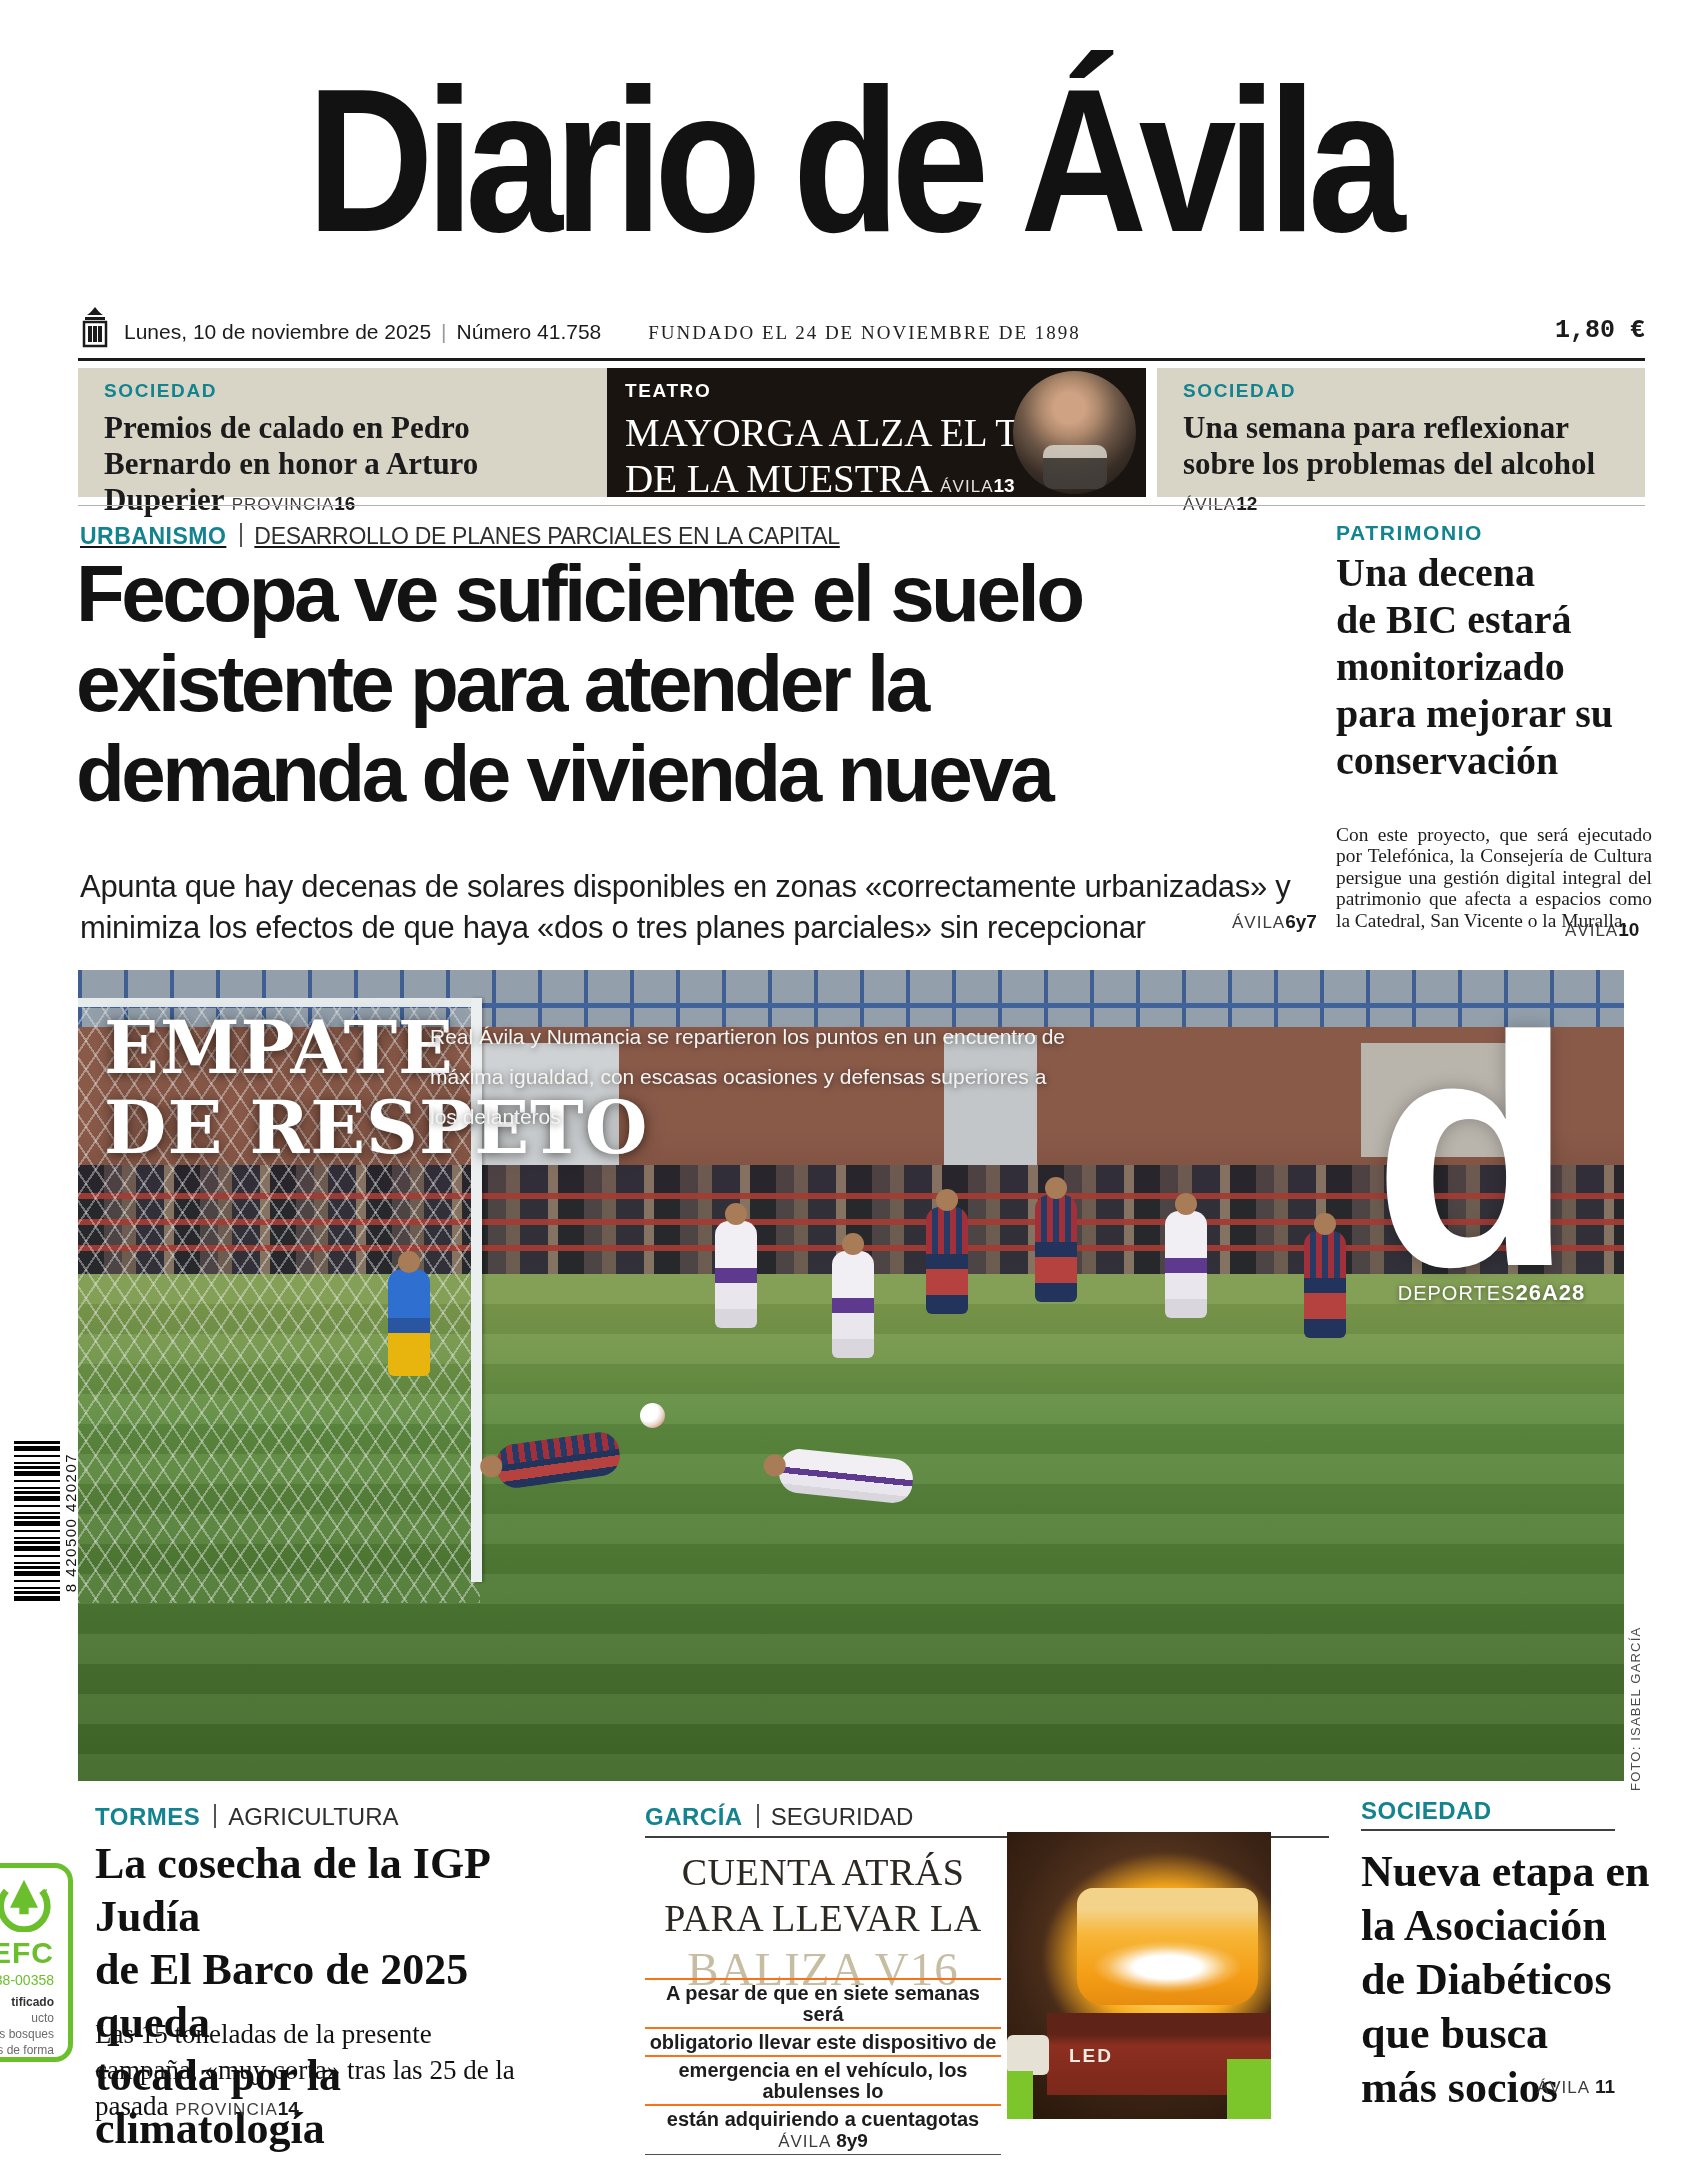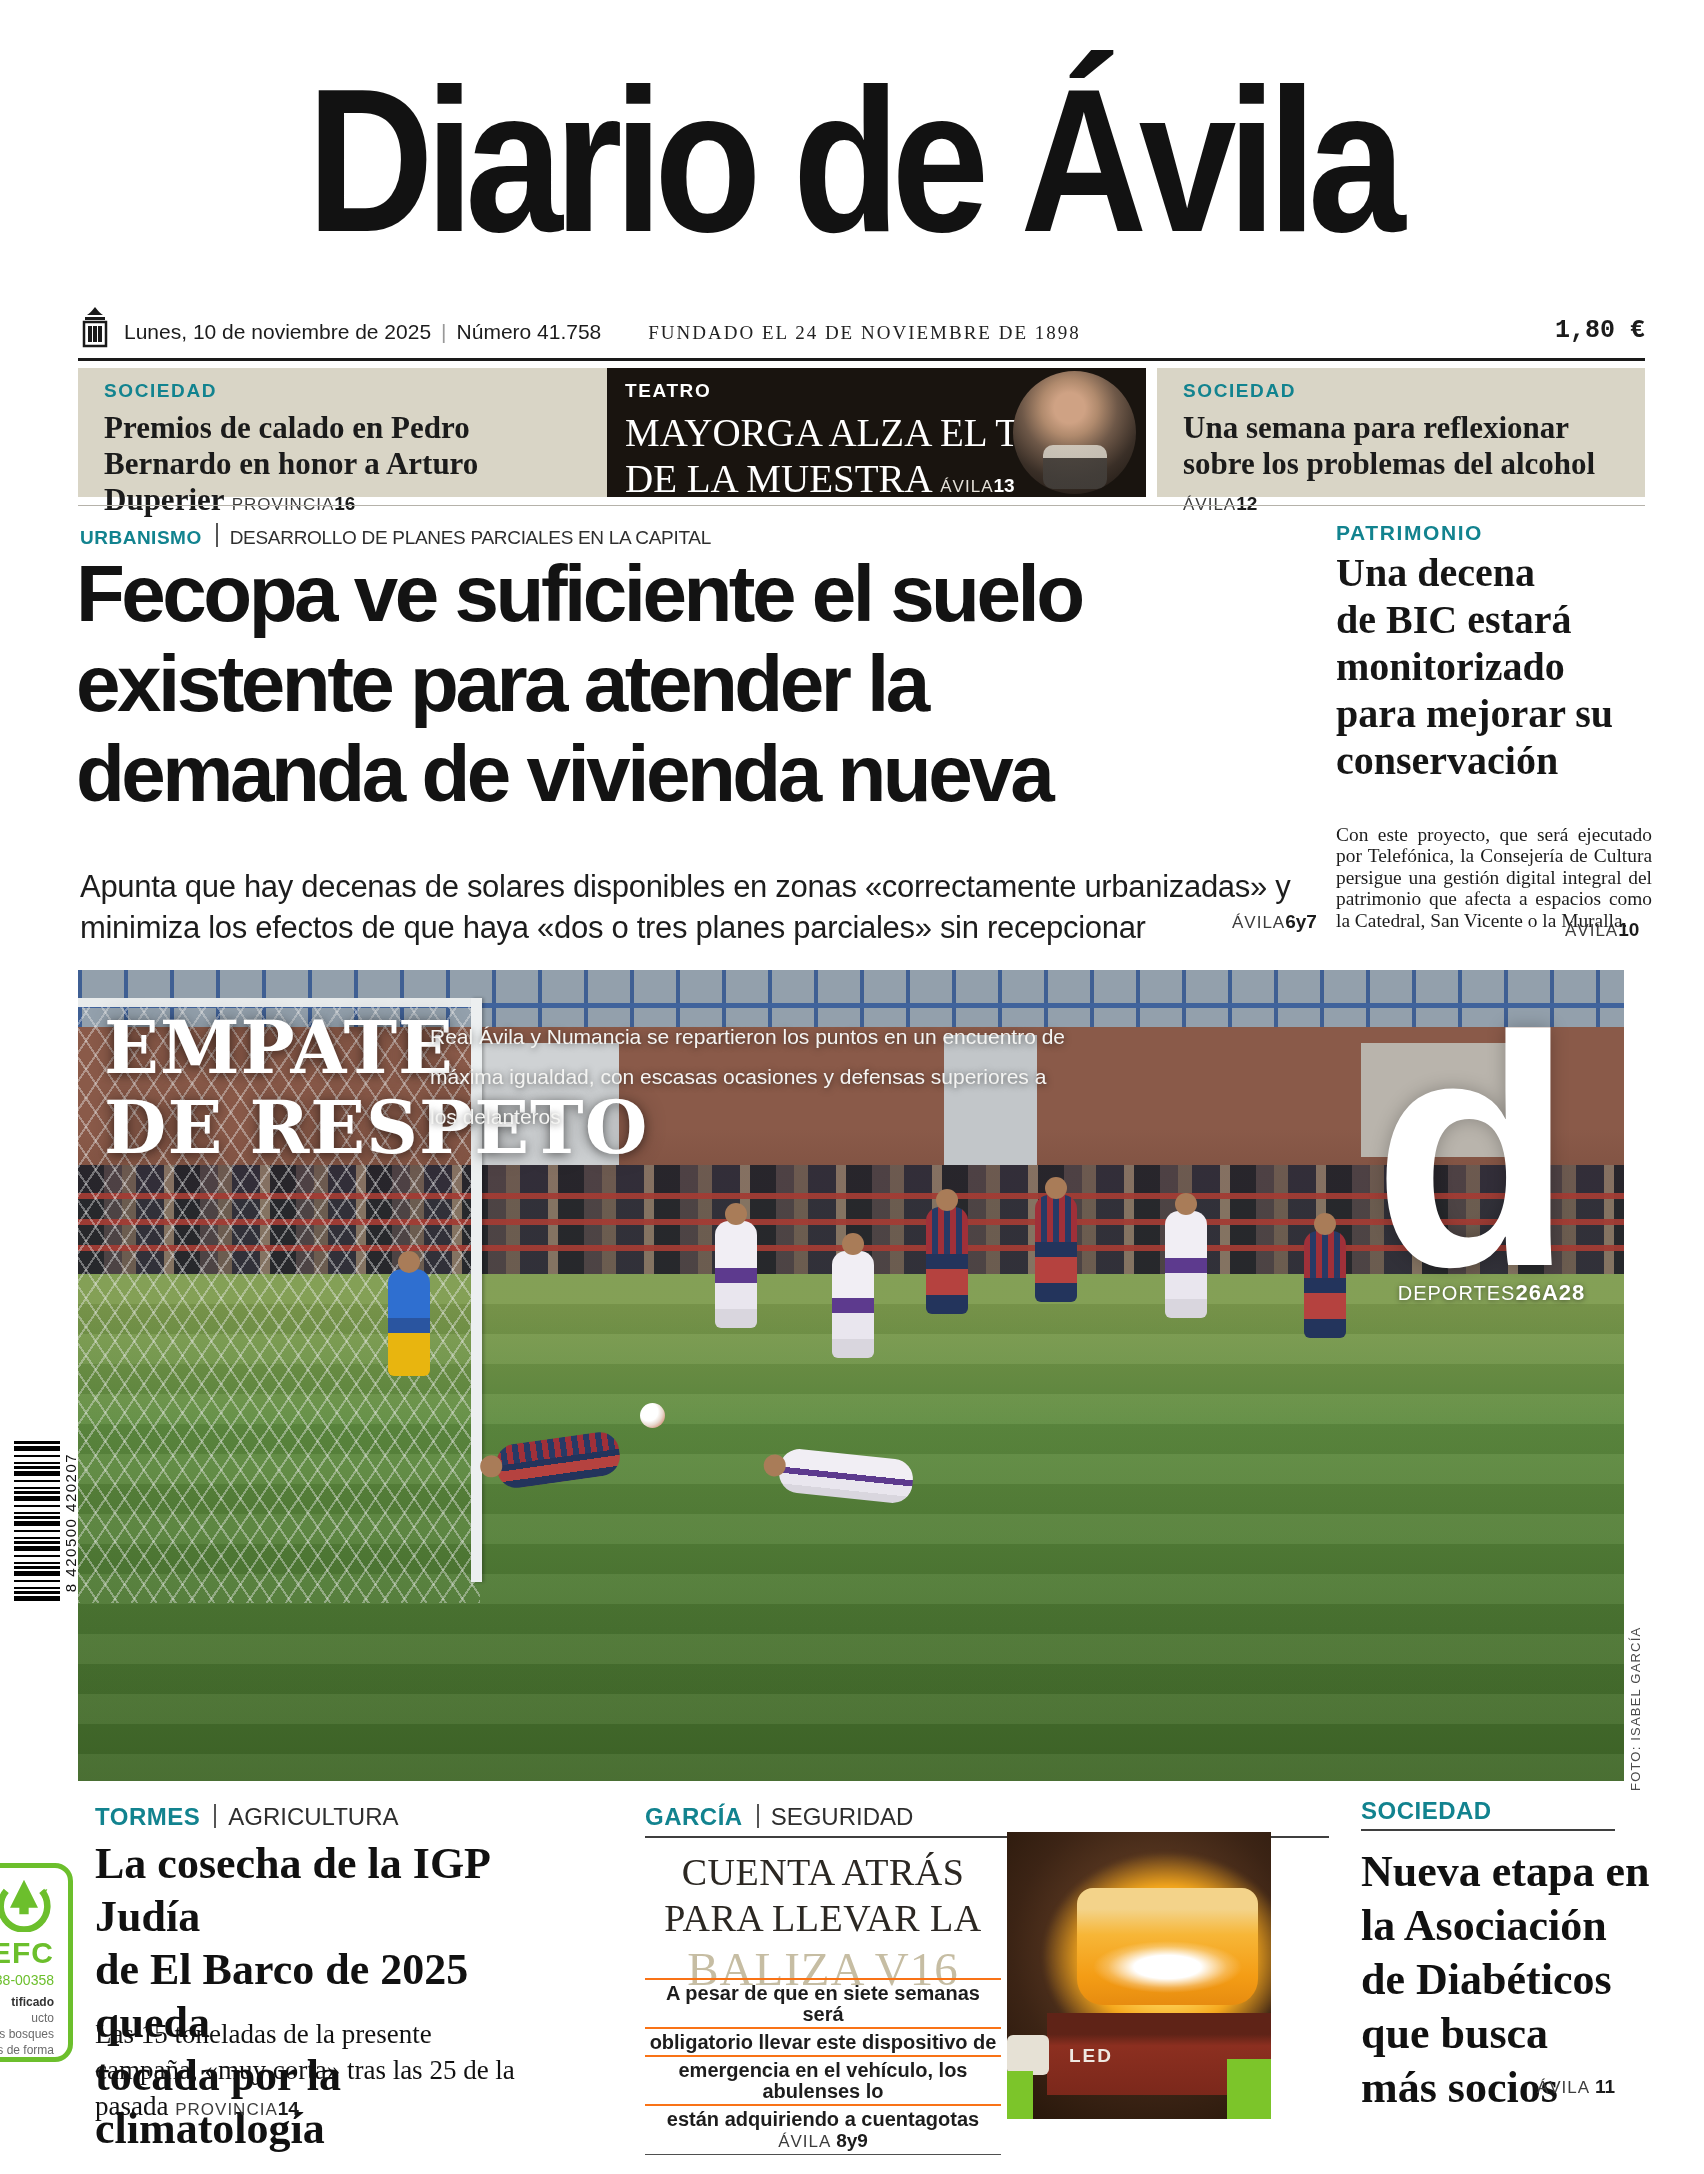--- a/index.html
+++ b/index.html
@@ -34,21 +34,21 @@
   .pageref .pl{font-family:"Liberation Sans",sans-serif;font-weight:normal;font-size:17px;letter-spacing:1px;color:#3c3c3c;}
   .pageref .pn{font-family:"Liberation Sans",sans-serif;font-weight:bold;font-size:19px;color:#1b1b1b;}
   .teaser.dark .pageref .pl{color:#e6e2da;}
   .teaser.dark .pageref .pn{color:#fff;}
   .portrait{position:absolute;right:10px;top:3px;width:123px;height:123px;border-radius:50%;
             background:radial-gradient(circle at 46% 30%,#cfa284 0 14%,#b08a6d 26%,#6e5848 44%,#3a2f27 66%,#15100c 100%);}
   .portrait:after{content:"";position:absolute;left:30px;top:74px;width:64px;height:44px;border-radius:10px;
             background:linear-gradient(180deg,#d8d3c8 0 30%,#44403c 30% 100%);opacity:.85;}
 
   
-  .lead-kicker{left:80px;top:523px;font-size:19px;}
+  .lead-kicker{left:80px;top:523px;font-size:23px;text-decoration:underline;}
   .lead-kicker .kd{font-weight:bold;color:#12838f;letter-spacing:0.5px;}
   .vbar{display:inline-block;width:2px;height:24px;background:#555;margin:0 12px -3px 14px;}
   .kicker-detail{color:#2e2e2e;letter-spacing:-0.3px;}
   .lead-headline{left:76px;top:549px;width:1284px;font-weight:bold;font-size:80px;line-height:90px;
                  letter-spacing:-3.5px;color:#131313;}
   .lead-deck{left:80px;top:866px;width:1254px;font-size:31px;line-height:41px;color:#1d1d1d;letter-spacing:-0.3px;}
   .lead-pageref{left:1232px;top:911px;}
 
   
   .pat-kicker{left:1336px;top:521px;}

